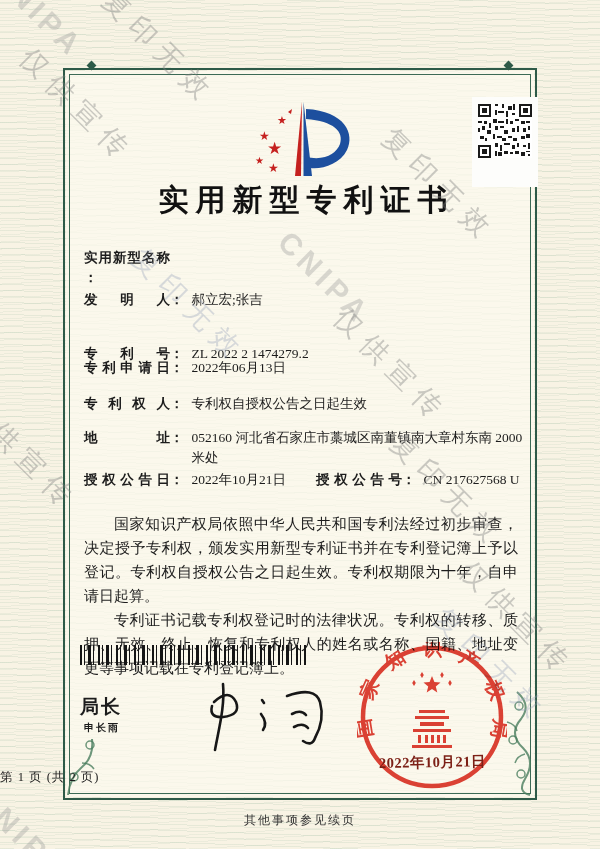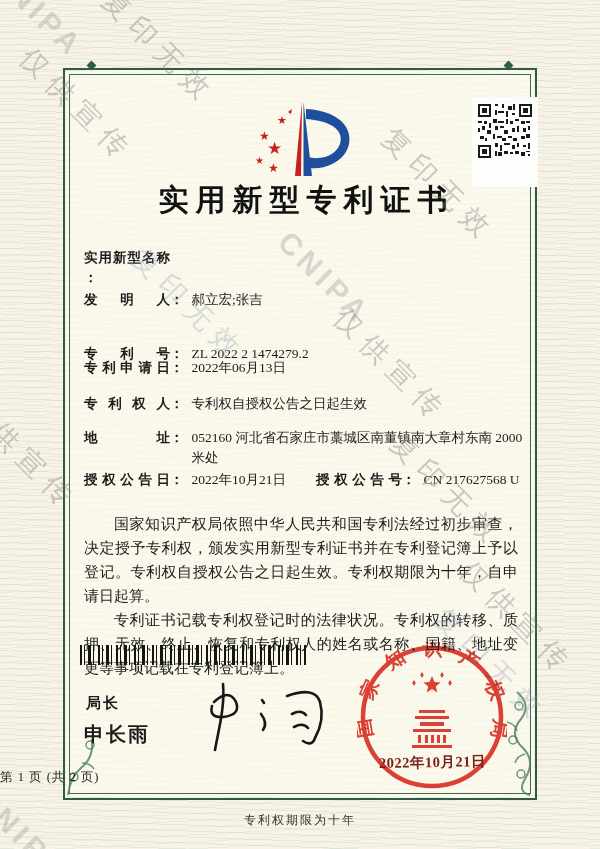--- a/index.html
+++ b/index.html
@@ -30,22 +30,22 @@
   .fvalue{display:inline-block;}
   .addr-value{width:348px;}
   .grant-pair2{position:absolute;left:232px;top:0;display:flex;align-items:flex-end;}
 
   .legal{position:absolute;left:84px;top:512px;width:434px;font-size:15px;line-height:1.6;text-align:justify;}
   .legal p{margin:0;text-indent:2em;}
 
   .barcode{position:absolute;left:80px;top:645px;width:226px;height:20px;
     background-image:repeating-linear-gradient(90deg,#151515 0 2px,transparent 2px 4px,#151515 4px 5px,transparent 5px 8px,#151515 8px 11px,transparent 11px 13px,#151515 13px 14px,transparent 14px 18px);}
 
-  .officer-title{position:absolute;left:86px;top:694px;font-size:15px;font-weight:700;letter-spacing:2px;}
-  .officer-name{position:absolute;left:84px;top:721px;font-size:20px;font-weight:700;letter-spacing:2px;}
+  .officer-title{position:absolute;left:80px;top:694px;font-size:19px;font-weight:700;letter-spacing:2px;}
+  .officer-name{position:absolute;left:84px;top:721px;font-size:10px;font-weight:700;letter-spacing:2px;}
   .signature{position:absolute;left:192px;top:678px;z-index:4;}
 
   .seal{position:absolute;left:357px;top:642px;width:150px;height:150px;z-index:6;mix-blend-mode:multiply;opacity:.93;}
   .seal-date{position:absolute;left:360px;top:753px;width:145px;text-align:center;font-size:14.5px;font-weight:700;color:#7c2016;letter-spacing:.5px;z-index:7;transform:rotate(-1deg);}
 
   .page-indicator{position:absolute;left:0;right:0;top:769px;font-size:12.5px;letter-spacing:1px;z-index:3;}
   .footer-note{position:absolute;left:0;right:0;top:812px;text-align:center;font-size:12px;letter-spacing:2px;color:#333;z-index:3;}
 
   .wm{position:absolute;transform:rotate(45deg);transform-origin:left top;white-space:nowrap;z-index:5;pointer-events:none;
       font-family:"Liberation Sans","DejaVu Sans",sans-serif;}
@@ -265,14 +265,14 @@
       <rect x="61" y="93" width="3" height="8"></rect>
         <rect x="68" y="93" width="3" height="8"></rect>
       <rect x="74" y="93" width="3" height="8"></rect>
         <rect x="80" y="93" width="3" height="8"></rect>
       <rect x="86" y="93" width="3" height="8"></rect>
       <rect x="55" y="103" width="40" height="3"></rect>
     </g>
   </svg>
   <div class="seal-date">2022年10月21日</div>
 
-  <div class="footer-note">专利权期限为十年</div>
+  <div class="footer-note">其他事项参见续页</div>
 </div>
 
 </body></html>

